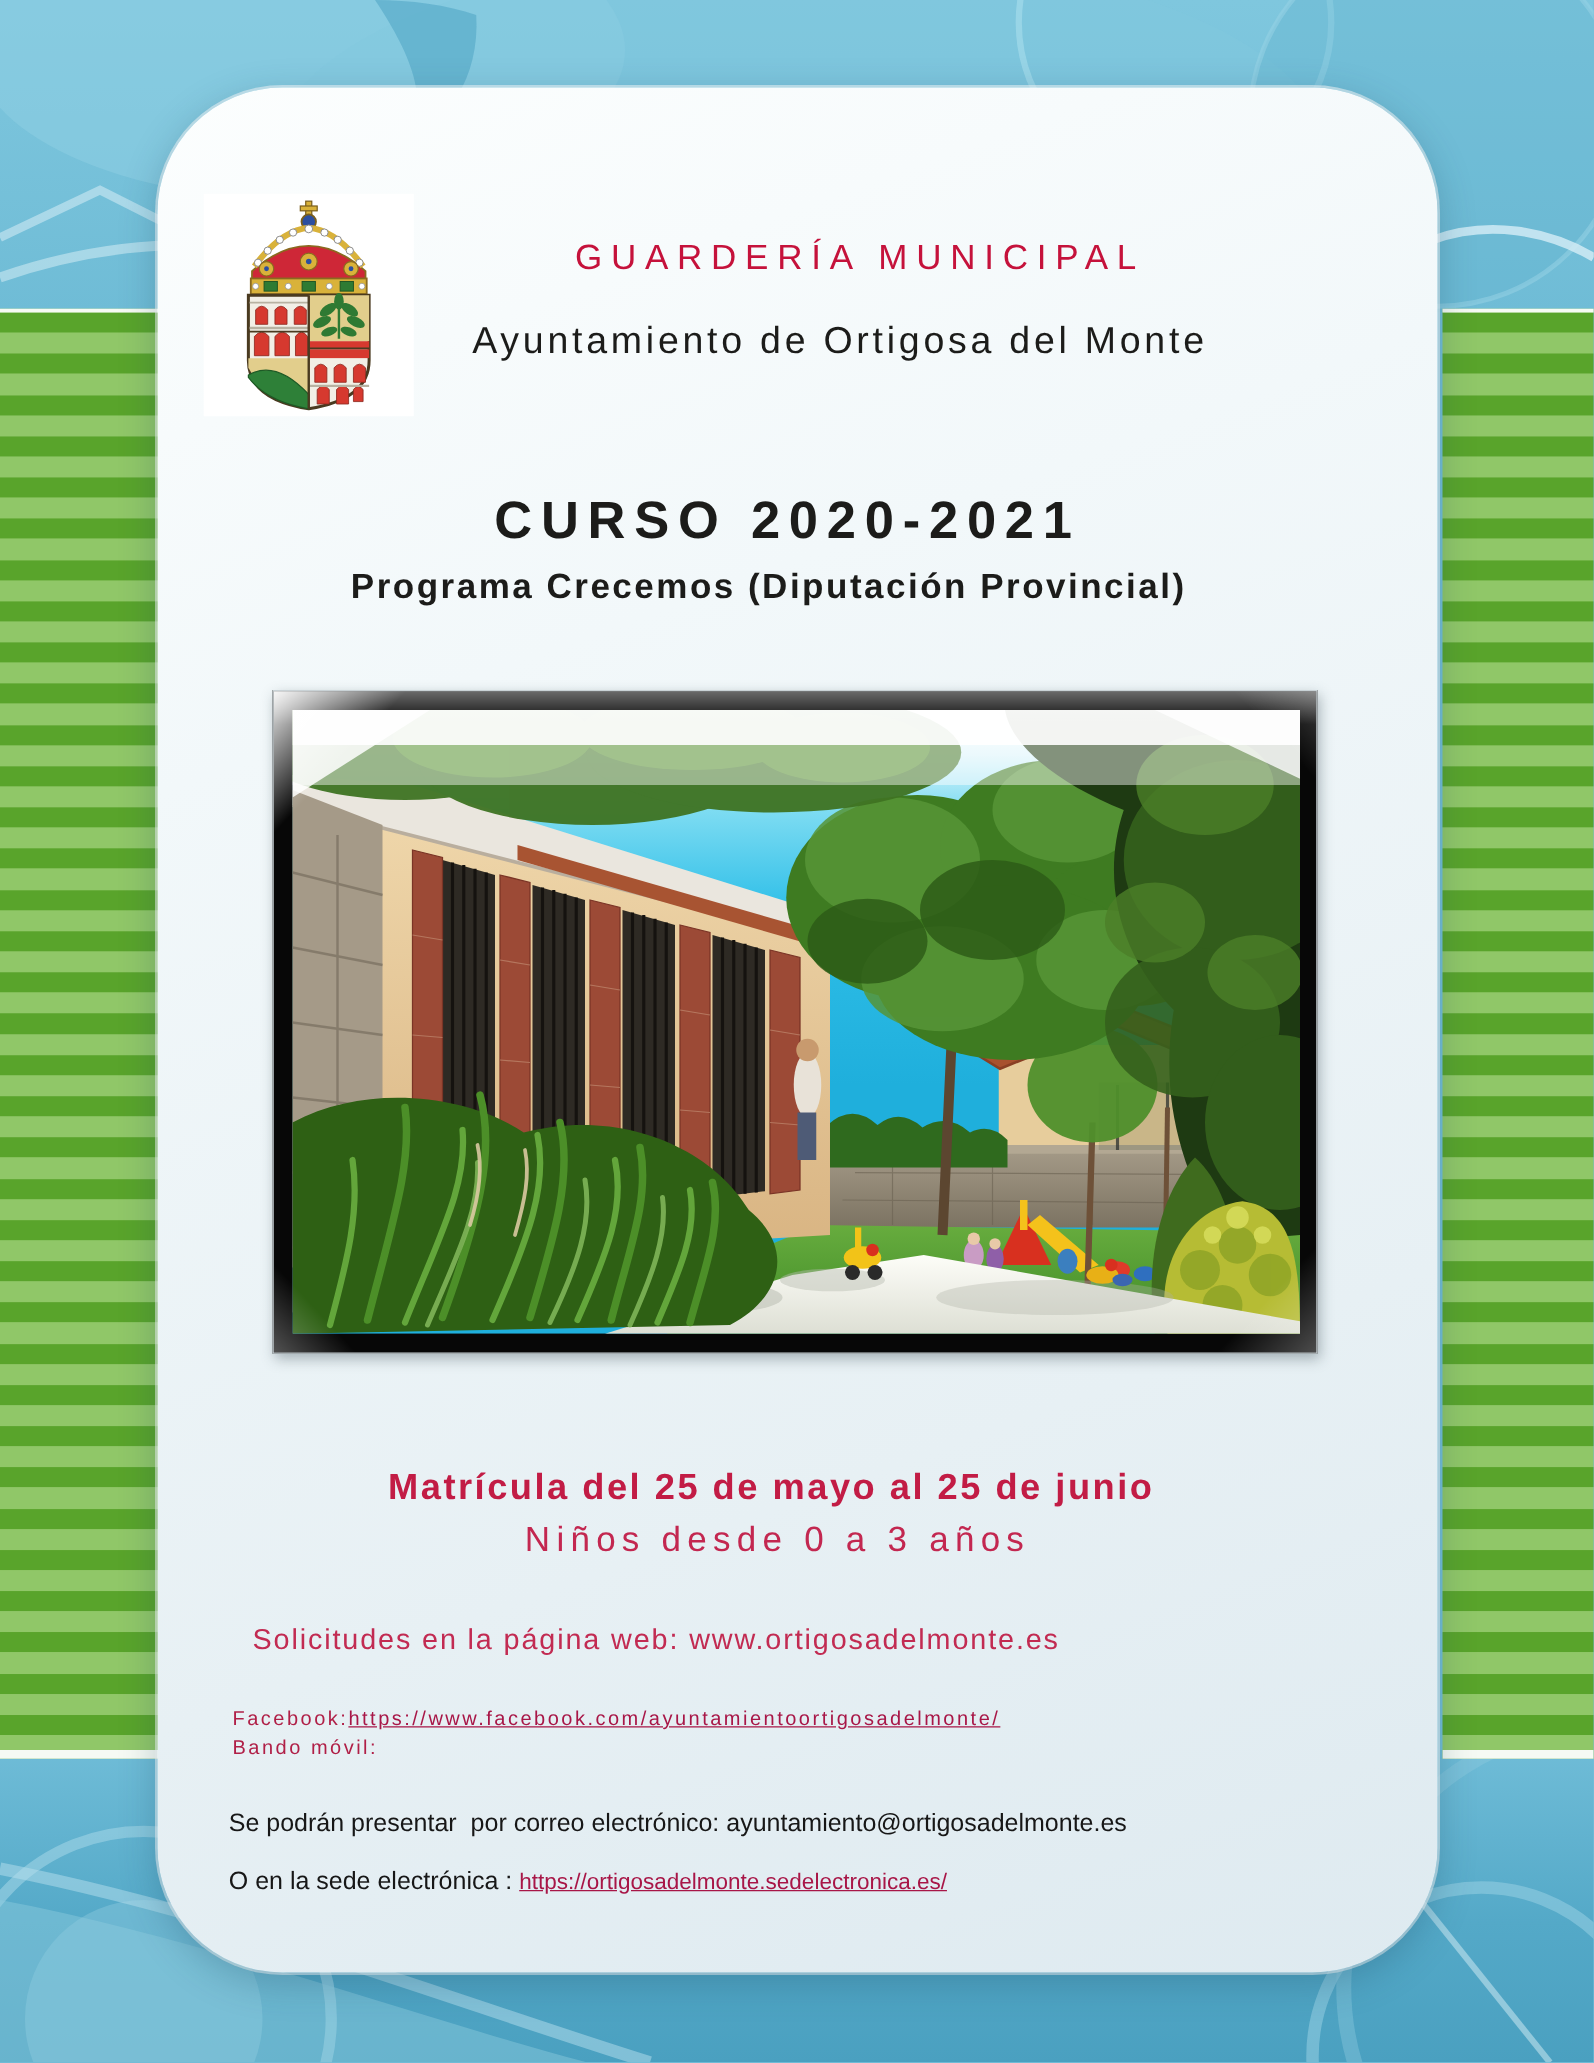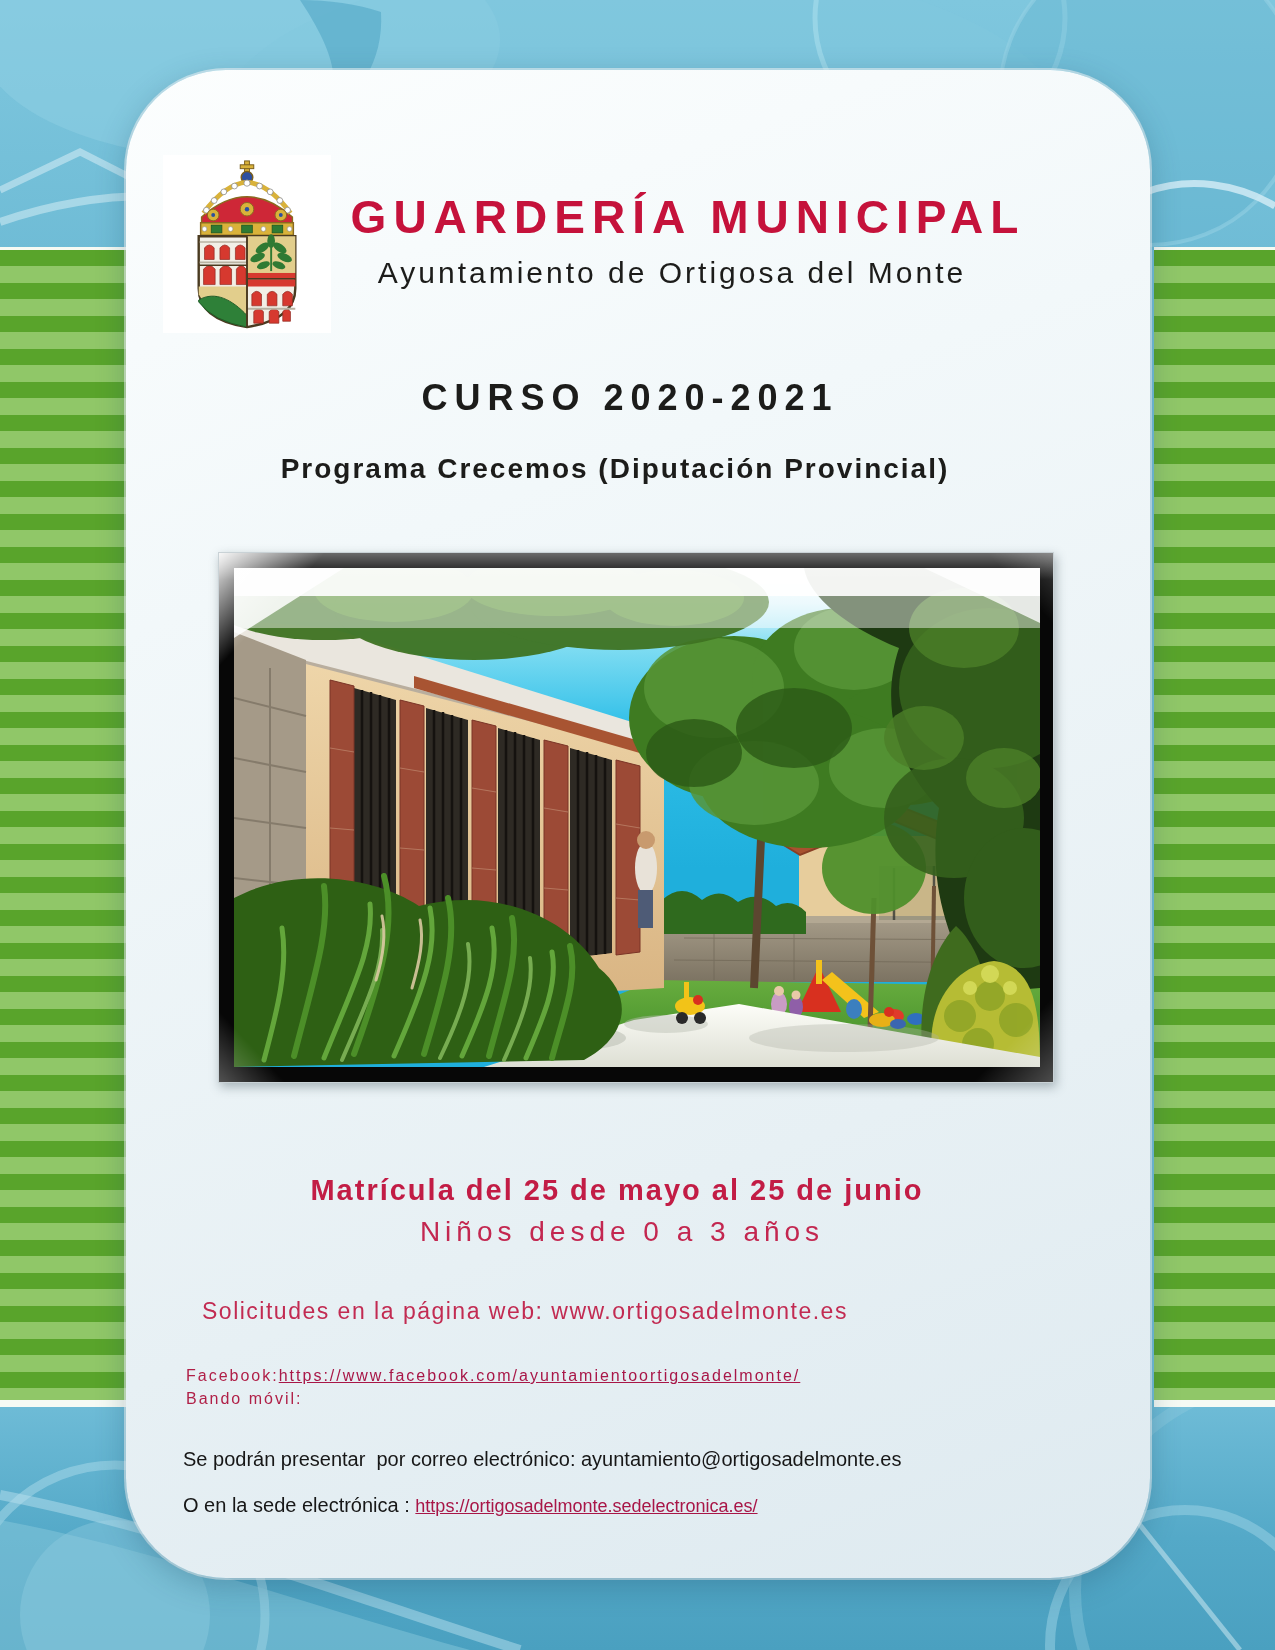--- a/index.html
+++ b/index.html
@@ -22,23 +22,23 @@
   .card { position:absolute; left:126px; top:70px; width:1024px; height:1508px;
     border-radius:100px;
     background:linear-gradient(160deg,#FCFEFE 0%,#F2F8FA 30%,#E7F0F4 70%,#DEEAF0 100%);
     box-shadow:0 8px 30px rgba(25,70,95,.28), 0 0 0 2px rgba(255,255,255,.55); }
 
   .card .abs { position:absolute; left:0; right:0; text-align:center; white-space:nowrap; }
 
   .logo-box { position:absolute; left:37px; top:85px; width:168px; height:178px; background:#FFFFFF; }
   .logo-box svg { display:block; margin:4px auto 0; }
 
-  .title    { top:120px; padding-left:100px; font-weight:bold; font-size:46px; letter-spacing:7px; color:#C5123B; }
+  .title    { top:120px; padding-left:100px; font-weight:normal; font-size:28px; letter-spacing:7px; color:#C5123B; }
   .subtitle { top:186px; padding-left:68px; font-weight:normal; font-size:30px; letter-spacing:3px; color:#1C1C1A; }
-  .curso    { top:307px; padding-right:16px; font-weight:bold; font-size:36px; letter-spacing:7px; color:#1C1C1A; }
+  .curso    { top:322px; padding-right:16px; font-weight:bold; font-size:42px; letter-spacing:7px; color:#1C1C1A; }
   .programa { top:383px; padding-right:46px; font-weight:bold; font-size:28px; letter-spacing:2px; color:#1C1C1A; }
 
   .photo { position:absolute; left:92px; top:482px; width:836px; height:531px;
     background:#070707; padding:15px; border:1px solid #C9D2D6;
     box-shadow:2px 4px 10px rgba(40,60,70,.35); }
   .photo svg { display:block; width:806px; height:499px; }
   .photo::after { content:""; position:absolute; inset:0; pointer-events:none;
     background:
       linear-gradient(133deg, rgba(255,255,255,.95) 0%, rgba(255,255,255,0) 8%),
       linear-gradient(180deg, rgba(255,255,255,.40) 0%, rgba(255,255,255,0) 5%),

